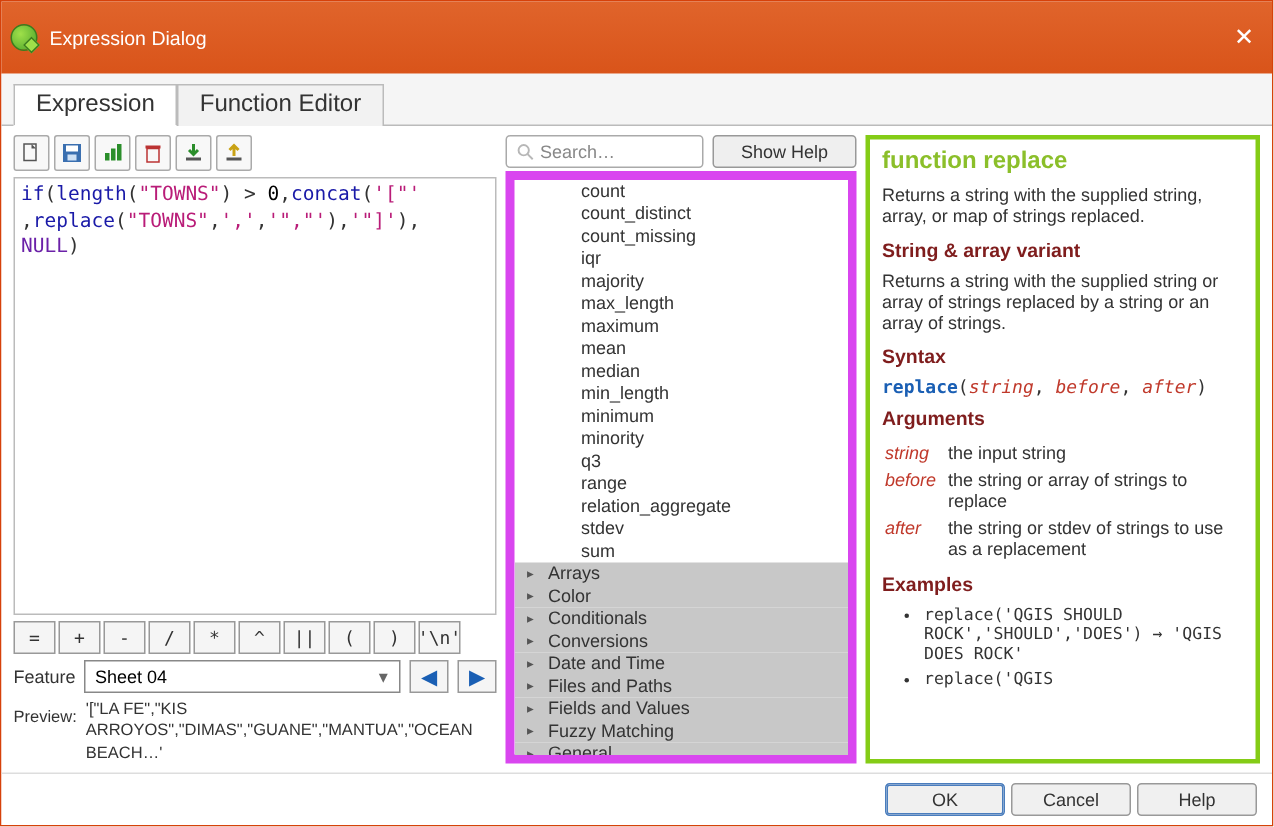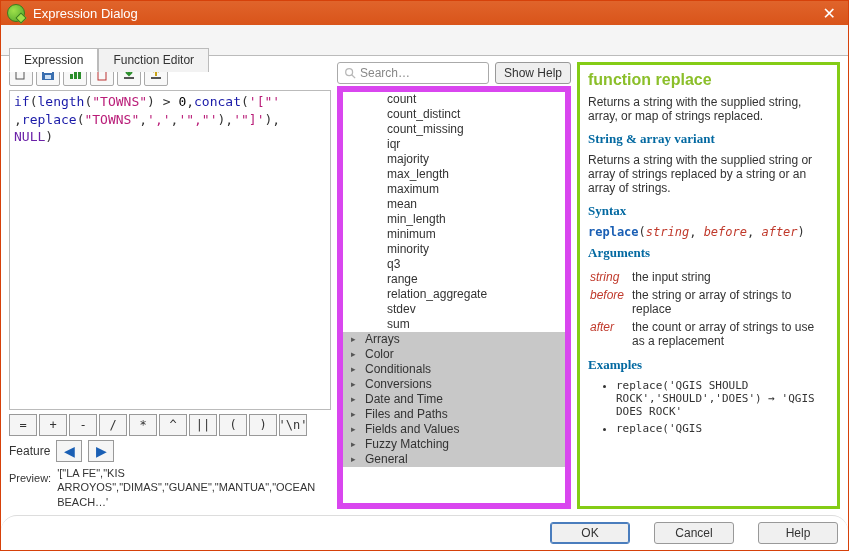--- a/index.html
+++ b/index.html
@@ -1,27 +1,27 @@
 <!DOCTYPE html>
 <html><head>
 <meta charset="utf-8">
 <style>
   * { box-sizing: border-box; }
   html, body { margin: 0; padding: 0; }
   body { font-family: "Segoe UI", Arial, sans-serif; font-size: 12px; color: #333; background: #eceef1; width: 849px; height: 551px; overflow: hidden; }
 
   .window { width: 849px; height: 551px; display: flex; flex-direction: column; background: #fff; border: 1px solid #d6410a; }
-  .titlebar { background: #e06c2b; background: linear-gradient(#e0642b,#d9541a); height: 24px; display: flex; align-items: center; color: #fff; padding: 0 6px; position: relative; }
+  .titlebar { background: #e06c2b; background: linear-gradient(#e0642b,#d9541a); height: 48px; display: flex; align-items: center; color: #fff; padding: 0 6px; position: relative; }
   .titlebar .q { width: 18px; height: 18px; border-radius: 50%; background: radial-gradient(circle at 35% 35%, #9fe04a, #4ba32a); display: flex; align-items: center; justify-content: center; font-weight: bold; font-size: 11px; color: #fff; margin-right: 8px; border: 1px solid #3a7d1f; position:relative;}
   .titlebar .q::after{content:"";position:absolute;right:-1px;bottom:-1px;width:6px;height:6px;background:#9fe04a;border:1px solid #3a7d1f;transform:rotate(45deg);}
   .titlebar .title { flex: 1; font-size: 13px; }
   .titlebar .close { font-size: 16px; cursor: default; padding: 0 6px; }
 
   .tabs { display: flex; border-bottom: 1px solid #bbb; background: #f5f5f5; padding: 6px 8px 0; gap: 0; }
-  .tab { border: 1px solid #bbb; border-bottom: none; padding: 4px 14px; font-size: 12px; background: #f2f2f2; position: relative; top: 17px; }
+  .tab { border: 1px solid #bbb; border-bottom: none; padding: 4px 14px; font-size: 16px; background: #f2f2f2; position: relative; top: 1px; }
   .tab.active { background: #fff; border-bottom: 1px solid #fff; }
 
   .body { flex: 1; display: flex; padding: 6px 8px; gap: 6px; min-height: 0; background:#fff;}
   .left { width: 322px; display: flex; flex-direction: column; gap: 4px; min-height:0;}
   .middle { width: 234px; display: flex; flex-direction: column; min-height:0;}
   .right { flex: 1; border: 3px solid #84cc16; padding: 4px 8px 0; font-size: 12px; overflow-y: auto; min-height:0;}
 
   .toolbar { display: flex; gap: 3px; }
   .tbtn { width: 24px; height: 24px; border: 1px solid #aaa; background: #f8f8f8; border-radius: 2px; display:flex;align-items:center;justify-content:center;}
   .tbtn svg { width: 14px; height: 14px; }
@@ -37,39 +37,39 @@
   .featsel .dd { width:14px;text-align:center;color:#666; }
   .navb { width: 26px; height: 22px; border: 1px solid #999; background: #f5f5f5; display:flex;align-items:center;justify-content:center;color:#1a5fb4;font-size:14px;}
 
   .prevrow { display: flex; gap: 6px; font-size: 11px; align-items:flex-start;}
   .prevrow .plabel{padding-top:6px;}
   .prevval { flex: 1; font-size: 11px; color:#333; line-height:1.3;}
 
   .searchrow { display: flex; gap: 6px; margin-bottom: 2px; }
   .searchbox { flex: 1; border: 1px solid #aaa; border-radius: 3px; background: #fff; display: flex; align-items: center; padding: 0 6px; height: 22px; color: #888; gap:4px;}
   .searchbox svg{width:12px;height:12px;opacity:.6;}
-  .showhelp { border: 1px solid #999; background: #efefef; border-radius: 3px; padding: 0 8px; height: 22px; font-size: 12px; display:flex;align-items:center;}
+  .showhelp { border: 1px solid #999; background: #efefef; border-radius: 3px; padding: 0 18px; height: 22px; font-size: 12px; display:flex;align-items:center;}
 
   .tree { flex: 1; border: 6px solid #d946ef; overflow-y: auto; font-size: 12px; background:#fff; min-height:0;}
   .tree .row { padding: 0 6px 0 44px; height: 15px; line-height: 15px; white-space: nowrap; }
   .tree .group { padding-left: 8px; background: #c8c8c8; height: 15px; line-height: 15px; position:relative; padding-left:22px;}
   .tree .group::before{content:"▸"; position:absolute; left:8px; font-size:9px; color:#555;}
 
   .right h2.fn-title { color: #8bbf2a; font-size: 16px; margin: 2px 0 6px; font-weight: bold; }
   .right .desc { font-size: 12px; margin-bottom: 8px; }
-  .right h3.sect { color: #0369a1; font-size: 13px; margin: 6px 0; font-weight: bold; font-family: Liberation Serif, serif; }
+  .right h3.sect { color: #7f1d1d; font-size: 13px; margin: 6px 0; font-weight: bold; }
   .syntax { font-family: monospace; font-size: 12px; }
   .syntax .fnname { color: #1a5fb4; font-weight: bold; }
   .syntax .arg { color: #c0392b; font-style: italic; }
   .argtable td { vertical-align: top; padding: 1px 6px 1px 0; font-size: 12px; }
   .argtable td.an { color: #c0392b; font-style: italic; }
   .examples { font-family: monospace; font-size: 11px; }
   .examples li { margin-bottom: 4px; }
 
-  .footer { display: flex; justify-content: flex-end; gap: 24px; padding: 6px 10px; border-top: 1px solid #ddd; background:#fff;border-radius:16px;}
+  .footer { display: flex; justify-content: flex-end; gap: 4px; padding: 6px 10px; border-top: 1px solid #ddd; background:#fff;}
   .fbtn { min-width: 80px; height: 22px; border: 1px solid #999; border-radius: 3px; background: #f0f0f0; font-size: 12px; display:flex;align-items:center;justify-content:center;}
   .fbtn.primary { border-color: #4a7dbd; box-shadow: 0 0 0 1px #4a7dbd inset; }
 </style>
 </head>
 <body>
 
 <div class="window">
   <div class="titlebar">
     <span class="q"></span>
     <span class="title">Expression Dialog</span>
@@ -137,20 +137,24 @@
         <div class="opb">*</div>
         <div class="opb">^</div>
         <div class="opb">||</div>
         <div class="opb">(</div>
         <div class="opb">)</div>
         <div class="opb">'\n'</div>
       </div>
 
       <div class="featrow">
         <span>Feature</span>
+        <div class="featsel">
+          <input value="Sheet 04" style="">
+          <span class="dd">▾</span>
+        </div>
         <div class="navb">◀</div>
         <div class="navb">▶</div>
       </div>
 
       <div class="prevrow">
         <span class="plabel">Preview:</span>
         <div class="prevval">'["LA FE","KIS<br>ARROYOS","DIMAS","GUANE","MANTUA","OCEAN<br>BEACH…'</div>
       </div>
     </div>
 
@@ -167,20 +171,21 @@
       </div>
       <div class="tree">
         <div class="row">count</div>
         <div class="row">count_distinct</div>
         <div class="row">count_missing</div>
         <div class="row">iqr</div>
         <div class="row">majority</div>
         <div class="row">max_length</div>
         <div class="row">maximum</div>
         <div class="row">mean</div>
+        <div class="row">median</div>
         <div class="row">min_length</div>
         <div class="row">minimum</div>
         <div class="row">minority</div>
         <div class="row">q3</div>
         <div class="row">range</div>
         <div class="row">relation_aggregate</div>
         <div class="row">stdev</div>
         <div class="row">sum</div>
         <div class="group">Arrays</div>
         <div class="group">Color</div>
@@ -209,21 +214,21 @@
             <tr>
               <td class="an">string</td>
               <td>the input string</td>
             </tr>
         <tr>
               <td class="an">before</td>
               <td>the string or array of strings to replace</td>
             </tr>
         <tr>
               <td class="an">after</td>
-              <td>the count or array of strings to use as a replacement</td>
+              <td>the string or stdev of strings to use as a replacement</td>
             </tr>
       </tbody>
         </table>
       <h3 class="sect">Examples</h3>
       <ul class="examples" style="margin:2px 0;padding-left:28px;">
         <li><span>replace('QGIS SHOULD ROCK','SHOULD','DOES')</span> → <span>'QGIS DOES ROCK'</span></li>
         <li><span>replace('QGIS</span></li>
       </ul>
     </div>
   </div>

